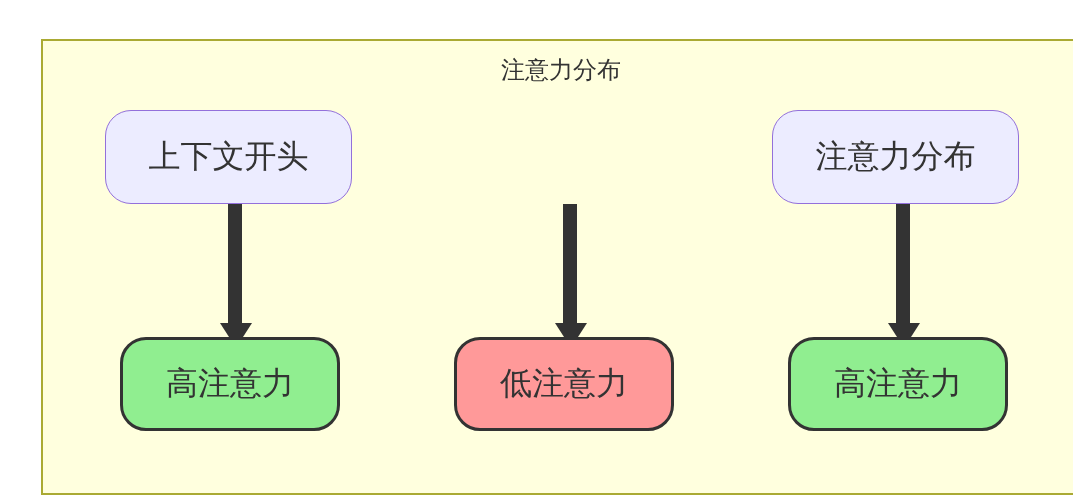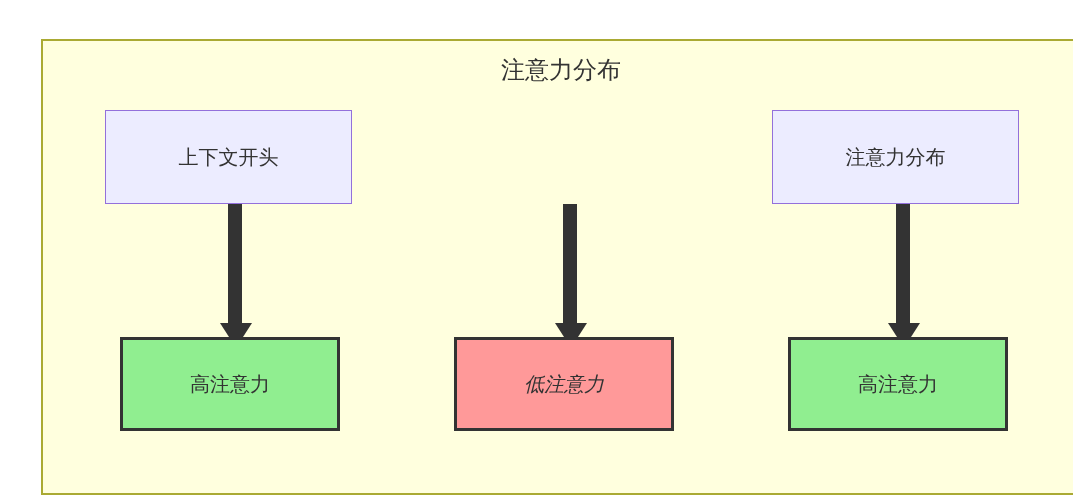--- a/index.html
+++ b/index.html
@@ -43,23 +43,24 @@
     text-align: center;
     font-size: 24px;
     line-height: 28px;
     color: var(--text);
   }
   .node {
     position: absolute;
     display: flex;
     align-items: center;
     justify-content: center;
-    font-size: 20px;
+    font-size: 32px;
     color: var(--text);
     text-align: right;
+    border-radius: 26px;
   }
   .src-node {
     top: 69px;
     width: 247px;
     height: 94px;
     background: var(--source-fill);
     border: 1px solid var(--source-border);
   }
   .dst-node {
     top: 296px;
@@ -67,21 +68,21 @@
     height: 94px;
     border: 3px solid var(--dark-border);
   }
   .dst-node[data-level="high"] { background: var(--high-fill); }
   .dst-node[data-level="low"]  { background: var(--low-fill); }
 
   .src-1 { left: 62px; }
   .src-2 { left: 396px; }
   .src-3 { left: 729px; }
   .dst-1 { left: 77px; }
-  .dst-2 { left: 411px; font-style: italic; }
+  .dst-2 { left: 411px; }
   .dst-3 { left: 745px; }
 
   .edge {
     position: absolute;
     top: 163px;
     width: 18px;
     height: 133px;
   }
   .edge-1 { left: 177px; }
   .edge-2 { left: 512px; }

